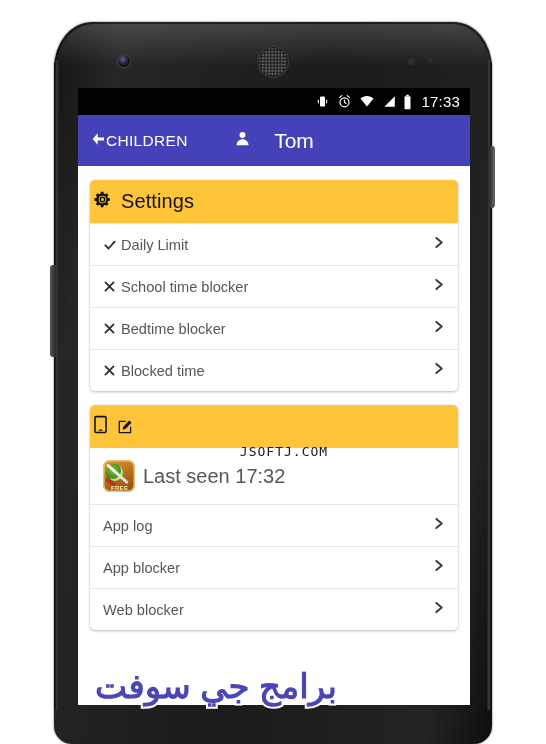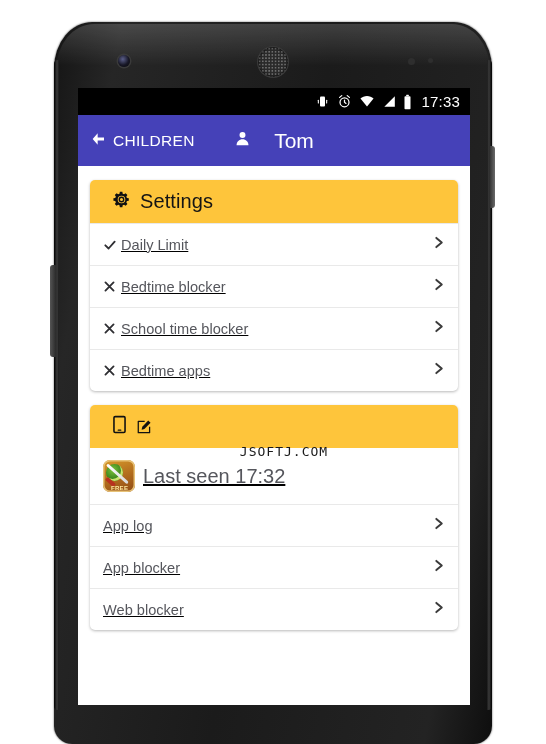--- a/index.html
+++ b/index.html
@@ -125,21 +125,20 @@
     height: 51px;
     background: #4541b8;
     display: flex;
     align-items: center;
     color: #fff;
     position: relative;
   }
   .back-btn {
     display: flex;
     align-items: center;
-    gap: 7px;
     padding-left: 12px;
     cursor: pointer;
   }
   .back-label {
     font-size: 15.5px;
     letter-spacing: .3px;
   }
   .appbar-title {
     position: absolute;
     left: 0; right: 0;
@@ -164,40 +163,39 @@
 
   .card {
     margin: 14px 12px 0 12px;
     background: #fff;
     border-radius: 5px;
     box-shadow: 0 1px 3px rgba(0,0,0,.28);
     overflow: hidden;
   }
   .card-header {
     background: #fec53b;
-    padding: 10px 22px;
+    padding: 10px 3px;
     display: flex;
     align-items: center;
     gap: 9px;
     color: #141414;
   }
   .card-header .h-title {
     font-size: 20px;
     font-weight: 400;
     letter-spacing: .1px;
   }
 
   .row {
     display: flex;
     align-items: center;
     height: 42px;
     padding: 5px 13px;
     border-top: 1px solid #e9e9e9;
     cursor: pointer;
-    text-decoration: underline;
   }
   .row:first-of-type { border-top: none; }
   .row .lead {
     width: 18px;
     display: flex;
     align-items: center;
     justify-content: flex-start;
     flex: none;
   }
   .row .label {
@@ -399,49 +397,49 @@
             </svg>
           </span>
         </div>
 
         <div class="row">
           <span class="lead">
             <svg width="13" height="13" viewBox="0 0 24 24" fill="none" stroke="#2f2f33" stroke-width="3.4" stroke-linecap="round">
               <path d="M4.5 4.5 L19.5 19.5 M19.5 4.5 L4.5 19.5"></path>
             </svg>
           </span>
-          <span class="label">Bedtime blocker</span>
+          <span class="label">School time blocker</span>
           <span class="chev">
             <svg width="13" height="17" viewBox="0 0 24 24" fill="none" stroke="#3b3b3b" stroke-width="3.6" stroke-linecap="round" stroke-linejoin="round">
               <path d="M8 3.5 L18 12 L8 20.5"></path>
             </svg>
           </span>
         </div>
 
         <div class="row">
           <span class="lead">
             <svg width="13" height="13" viewBox="0 0 24 24" fill="none" stroke="#2f2f33" stroke-width="3.4" stroke-linecap="round">
               <path d="M4.5 4.5 L19.5 19.5 M19.5 4.5 L4.5 19.5"></path>
             </svg>
           </span>
-          <span class="label">School time blocker</span>
+          <span class="label">Bedtime blocker</span>
           <span class="chev">
             <svg width="13" height="17" viewBox="0 0 24 24" fill="none" stroke="#3b3b3b" stroke-width="3.6" stroke-linecap="round" stroke-linejoin="round">
               <path d="M8 3.5 L18 12 L8 20.5"></path>
             </svg>
           </span>
         </div>
 
         <div class="row">
           <span class="lead">
             <svg width="13" height="13" viewBox="0 0 24 24" fill="none" stroke="#2f2f33" stroke-width="3.4" stroke-linecap="round">
               <path d="M4.5 4.5 L19.5 19.5 M19.5 4.5 L4.5 19.5"></path>
             </svg>
           </span>
-          <span class="label">Bedtime apps</span>
+          <span class="label">Blocked time</span>
           <span class="chev">
             <svg width="13" height="17" viewBox="0 0 24 24" fill="none" stroke="#3b3b3b" stroke-width="3.6" stroke-linecap="round" stroke-linejoin="round">
               <path d="M8 3.5 L18 12 L8 20.5"></path>
             </svg>
           </span>
         </div>
       </div>
 
       <div class="card">
         <div class="card-header">
@@ -495,13 +493,14 @@
             </svg>
           </span>
         </div>
       </div>
 
       <div class="wm-jsoftj">JSOFTJ.COM</div>
     </div>
 
   </div>
 
+  <div class="wm-arabic">برامج جي سوفت</div>
 </div>
 
 </body></html>

